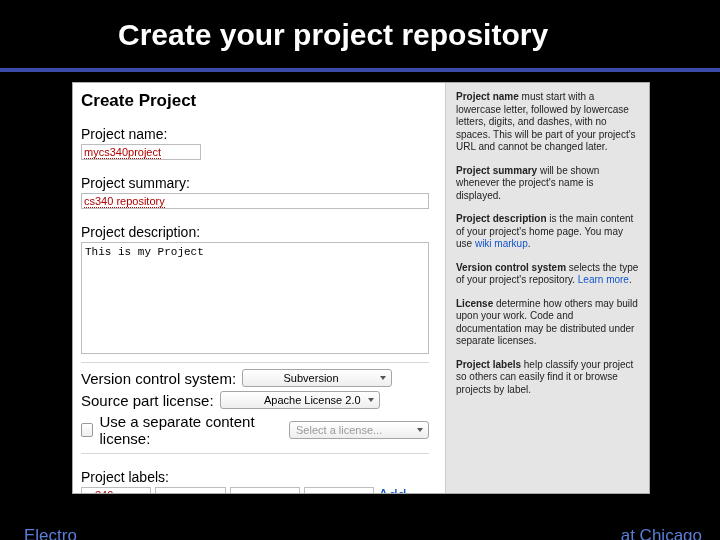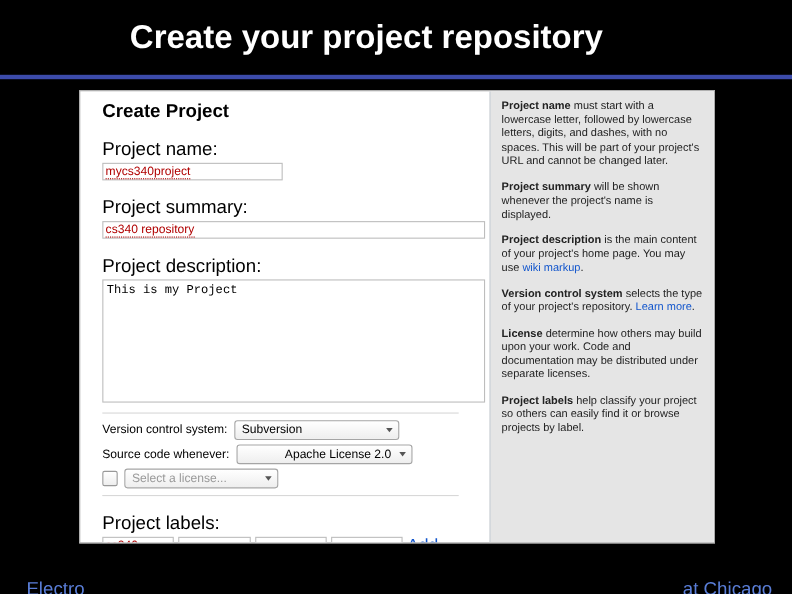--- a/index.html
+++ b/index.html
@@ -1,33 +1,33 @@
 <!DOCTYPE html>
 <html><head>
 <meta charset="utf-8">
 <style>
   html,body{margin:0;padding:0}
   body{width:720px;height:540px;background:#000;font-family:Arial,Helvetica,sans-serif;overflow:hidden;position:relative}
   .slide-title{color:#fff;font-size:30px;font-weight:bold;text-align:left;padding:18px 0 6px 118px}
   .rule{position:absolute;left:0;right:0;top:68px;height:4px;background:#3c4baa;z-index:0}
   .screenshot{position:absolute;left:72px;top:82px;width:576px;height:410px;background:#fff;border:1px solid #aaa;z-index:2;overflow:hidden}
-  .form-area{position:absolute;left:0;top:0;width:364px;height:410px;padding:6px 20px;box-sizing:border-box;font-size:11px;color:#000}
+  .form-area{position:absolute;left:0;top:0;width:364px;height:410px;padding:6px 8px;box-sizing:border-box;font-size:11px;color:#000}
   .side-panel{position:absolute;right:0;top:0;width:204px;height:410px;background:#e5e5e5;border-left:1px solid #c9cfd6;padding:8px 10px;box-sizing:border-box;font-size:10px;color:#222;line-height:1.25}
   .side-panel p{margin:0 0 11px 0}
   .side-panel b{font-weight:bold}
   .side-panel .lnk{color:#1155cc;}
   .form-title{font-size:17px;font-weight:bold;margin:2px 0 6px 0}
-  .lbl{font-size:17px;margin:15px 0 2px 0}
+  .lbl{font-size:14px;margin:15px 0 2px 0}
   .inp,.inp-sm{border:1px solid #bdbdbd;background:#fff;font-size:11px;padding:1px 2px;box-sizing:border-box}
   .inp{width:348px;height:16px}
   .inp-sm{width:120px;height:16px}
   .redu{color:#b00000;display:inline-block;border-bottom:1px dotted #b00000}
   .ta{width:348px;height:112px;border:1px solid #bdbdbd;background:#fff;font-size:11px;padding:3px;resize:none;box-sizing:border-box;overflow:auto;font-family:Liberation Mono, monospace}
   .row{margin:4px 0;display:flex;align-items:center;gap:6px}
-  .row .lbl2{font-size:11px}
+  .row .lbl2{font-size:15px}
   .sel{appearance:none;-webkit-appearance:none;border:1px solid #a5a5a5;border-radius:3px;background:linear-gradient(#fff,#eee);font-size:11px;height:18px;padding:0 18px 0 6px;position:relative}
   .selwrap{position:relative;display:inline-block}
   .selwrap::after{content:"";position:absolute;right:6px;top:50%;width:0;height:0;border-left:3px solid transparent;border-right:3px solid transparent;border-top:4px solid #555;transform:translateY(-50%);pointer-events:none}
   .sel-dis{color:#999}
   .cb{width:12px;height:12px;border:1px solid #999;border-radius:2px;display:inline-block;background:linear-gradient(#fff,#eee)}
   .labels-row{display:flex;gap:4px;margin-top:2px}
   .labels-row .inp-sm{width:80px}
   .addrow{color:#1155cc;font-size:16px;text-decoration:underline;margin-left:auto}
   .create-btn{margin-top:6px;display:inline-block;border:1px solid #999;border-radius:3px;background:linear-gradient(#fafafa,#e4e4e4);font-size:11px;padding:2px 8px}
   hr.sep{border:none;border-top:1px solid #d8d8d8;margin:6px 0}
@@ -40,42 +40,43 @@
 
 <div class="slide-title">Create  your project repository</div>
 <div class="rule"></div>
 
 <div class="screenshot">
 
   <div class="form-area">
     <div class="form-title">Create Project</div>
 
     <div class="lbl">Project name:</div>
-    <div class="inp" style="width:164px"><span class="redu">mycs340project</span></div>
+    <div class="inp" style="width:120px"><span class="redu">mycs340project</span></div>
 
     <div class="lbl">Project summary:</div>
     <div class="inp"><span class="redu">cs340 repository</span></div>
 
     <div class="lbl">Project description:</div>
     <textarea class="ta" style="">This is my Project</textarea>
 
     <hr class="sep">
 
     <div class="row">
       <span class="lbl2">Version control system:</span>
-      <span class="selwrap"><button class="sel" style="width:150px;text-align:left">Subversion</button></span>
+      <span class="selwrap"><button class="sel" style="width:150px;text-align:center">Subversion</button></span>
     </div>
 
     <div class="row">
-      <span class="lbl2">Source code whenever:</span>
+      <span class="lbl2">Source part license:</span>
       <span class="selwrap"><button class="sel" style="width:160px;text-align:right">Apache License 2.0</button></span>
     </div>
 
     <div class="row">
       <span class="cb"></span>
+      <span class="lbl2">Use a separate content license:</span>
       <span class="selwrap"><button class="sel sel-dis" style="width:140px;text-align:left">Select a license...</button></span>
     </div>
 
     <hr class="sep">
 
     <div class="lbl">Project labels:</div>
     <div class="labels-row">
       <div class="inp-sm"><span class="redu">cs340</span></div>
       <div class="inp-sm"></div>
       <div class="inp-sm"></div>

